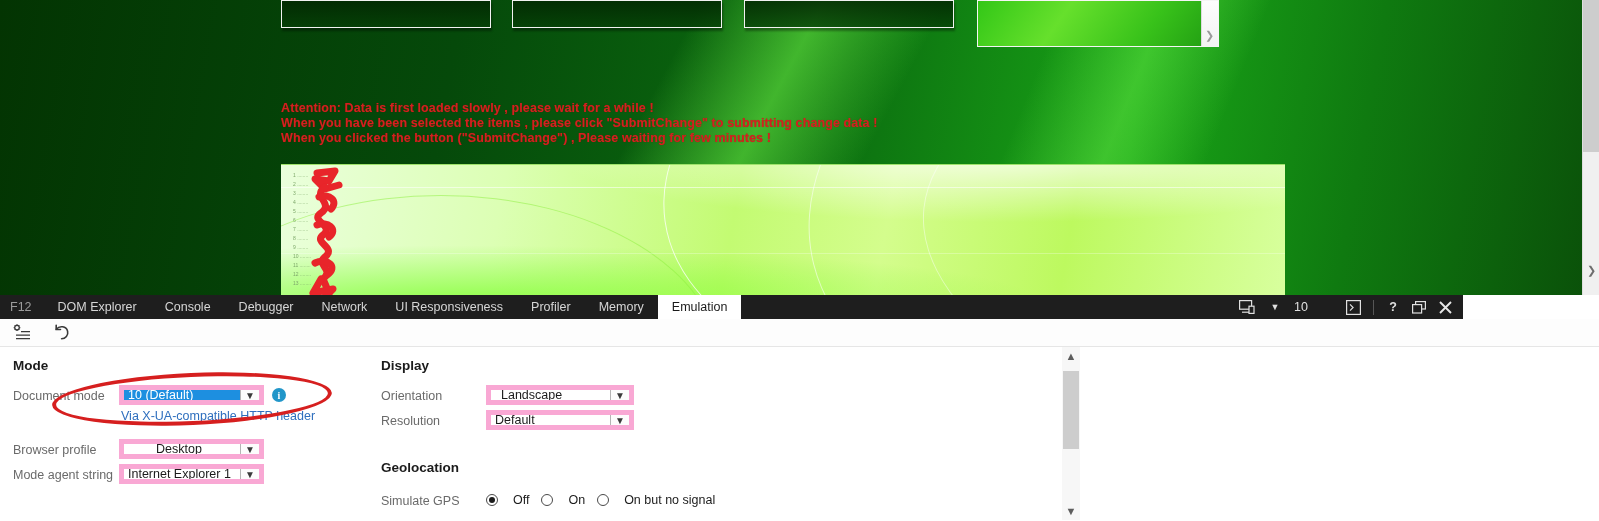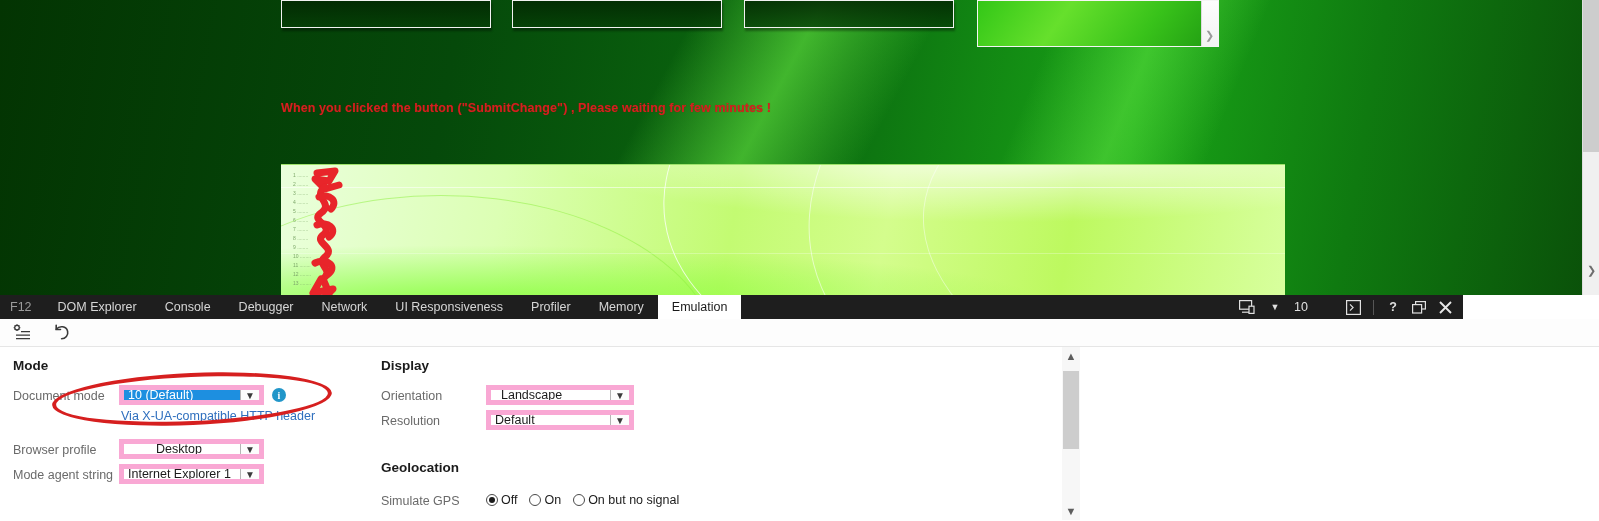--- a/index.html
+++ b/index.html
@@ -128,21 +128,21 @@
   .combo.sel .val { background: #1d8fe0; color: #ffffff; }
 
   .infoicon {
     position: absolute; width: 14px; height: 14px; border-radius: 50%;
     background: #2196c9; color: #fff; font: bold 10px "Liberation Serif", serif;
     display: flex; align-items: center; justify-content: center;
   }
   .sublink { position: absolute; font: 12.5px "Liberation Sans", sans-serif; color: #2f6fbe; white-space: nowrap; }
 
   .radio-row { position: absolute; display: flex; align-items: center; gap: 6px; font: 12.5px "Liberation Sans", sans-serif; color: #1b1b1b; }
-  .radio { display: flex; align-items: center; gap: 3px; }
+  .radio { display: flex; align-items: center; gap: 15px; }
   .rdot { width: 12px; height: 12px; border-radius: 50%; border: 1.3px solid #4a4a4a; background: #fff; position: relative; }
   .rdot.on::after { content: ""; position: absolute; left: 2px; top: 2px; width: 6px; height: 6px; border-radius: 50%; background: #1b1b1b; }
 
   .pane-sb { position: absolute; left: 1062px; top: 0; width: 18px; height: 173px; background: #f7f7f7; }
   .pane-sb .up, .pane-sb .dn2 { position: absolute; left: 0; width: 18px; height: 18px; display: flex; align-items: center; justify-content: center; font-size: 11px; color: #5d5d5d; }
   .pane-sb .up { top: 0; } .pane-sb .dn2 { bottom: 0; }
   .pane-sb .thumb2 { position: absolute; left: 1px; top: 24px; width: 16px; height: 78px; background: #cdcdcd; }
 
   .redcircle {
     position: absolute; left: 52px; top: 373px; width: 280px; height: 52px;
@@ -162,20 +162,22 @@
       <div class="tbox" id="tbox2"></div>
       <div class="tbox" id="tbox3"></div>
 
       <div class="listpanel">
         <div class="listpanel-sb">
           <span class="chev">❯</span>
         </div>
       </div>
 
       <div class="warn">
+        <div>Attention: Data is first loaded slowly , please wait for a while !</div>
+        <div>When you have been selected the items , please click "SubmitChange" to submitting change data !</div>
         <div>When you clicked the button ("SubmitChange") , Please waiting for few minutes !</div>
       </div>
 
       <div class="bigpanel">
         <div class="swirl s1"></div>
         <div class="swirl s2"></div>
         <div class="swirl s3"></div>
         <div class="swirl s4"></div>
         <div class="hl" style="top:22px"></div>
         <div class="hl" style="top:88px; opacity:.5"></div>

